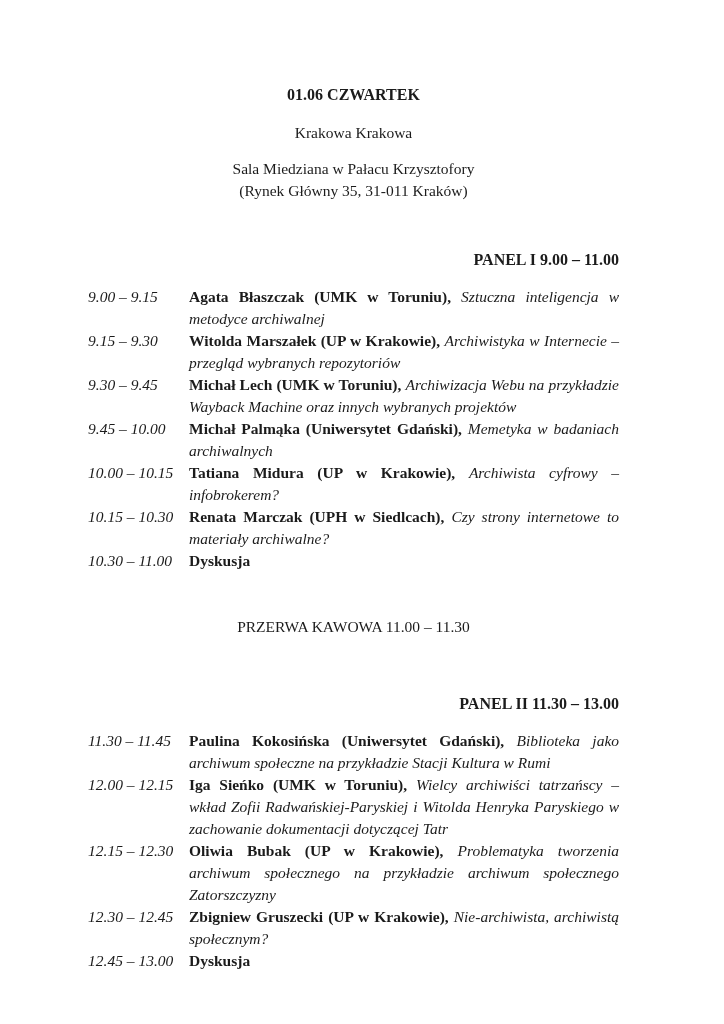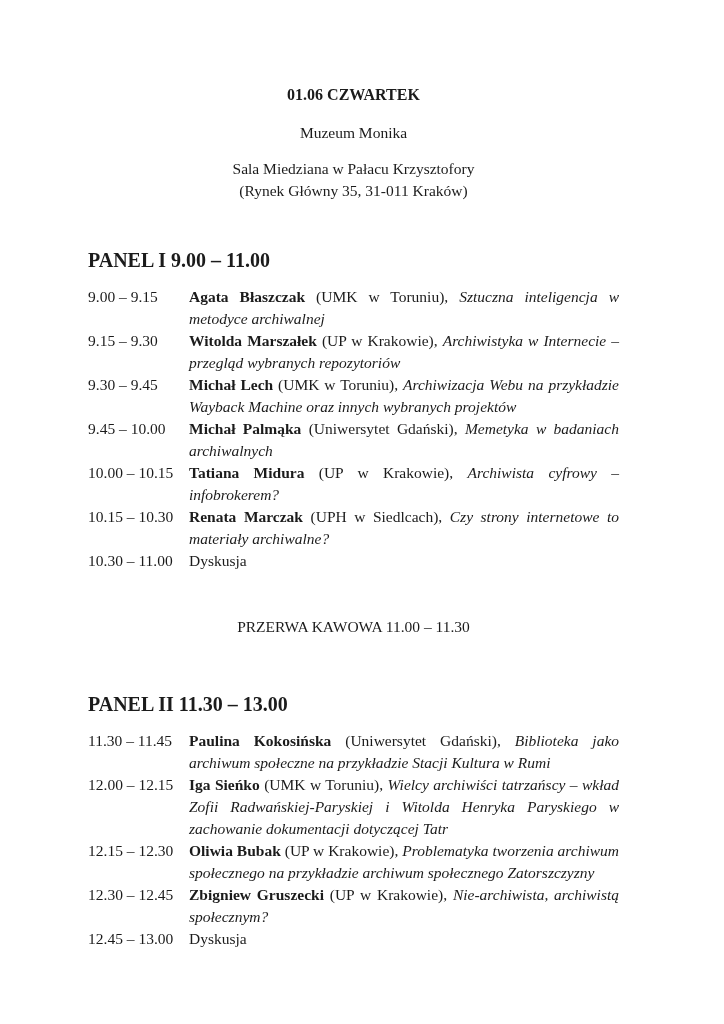--- a/index.html
+++ b/index.html
@@ -29,55 +29,56 @@
     margin-bottom: 16px;
   }
   .header-venue {
     margin-bottom: 14px;
   }
   .header-room, .header-address {
     line-height: 22px;
   }
   .panel-title {
     font-weight: bold;
-    font-size: 20px;
-    text-align: left;
+    font-size: 16px;
+    text-align: right;
   }
   .panel1-title { margin-top: 47px; }
   .panel2-title { margin-top: 55px; }
   .items { margin-top: 15px; }
   .row {
     display: flex;
     align-items: flex-start;
   }
   .time {
     width: 101px;
     flex: 0 0 101px;
     white-space: nowrap;
+    font-style: italic;
   }
   .desc {
     flex: 1 1 auto;
     text-align: justify;
   }
   .bold { font-weight: bold; }
   .italic { font-style: italic; }
-  .normal { font-style: normal; font-weight: normal; }
+  .normal { font-style: normal; font-weight: bold; }
   .break-label {
     margin-top: 44px;
     text-align: center;
   }
 </style>
 </head>
 <body>
 
 <div class="page">
 
   <div class="centered header-date">01.06 CZWARTEK</div>
 
-  <div class="centered header-venue">Muzeum Monika</div>
+  <div class="centered header-venue">Krakowa Krakowa</div>
 
   <div class="centered header-room">Sala Miedziana w Pałacu Krzysztofory</div>
 
   <div class="centered header-address">(Rynek Główny 35, 31-011 Kraków)</div>
 
   <div>
     <div class="panel-title panel1-title">PANEL I 9.00 – 11.00</div>
     <div class="items">
         <div class="row">
           <div class="time">9.00 – 9.15</div>

